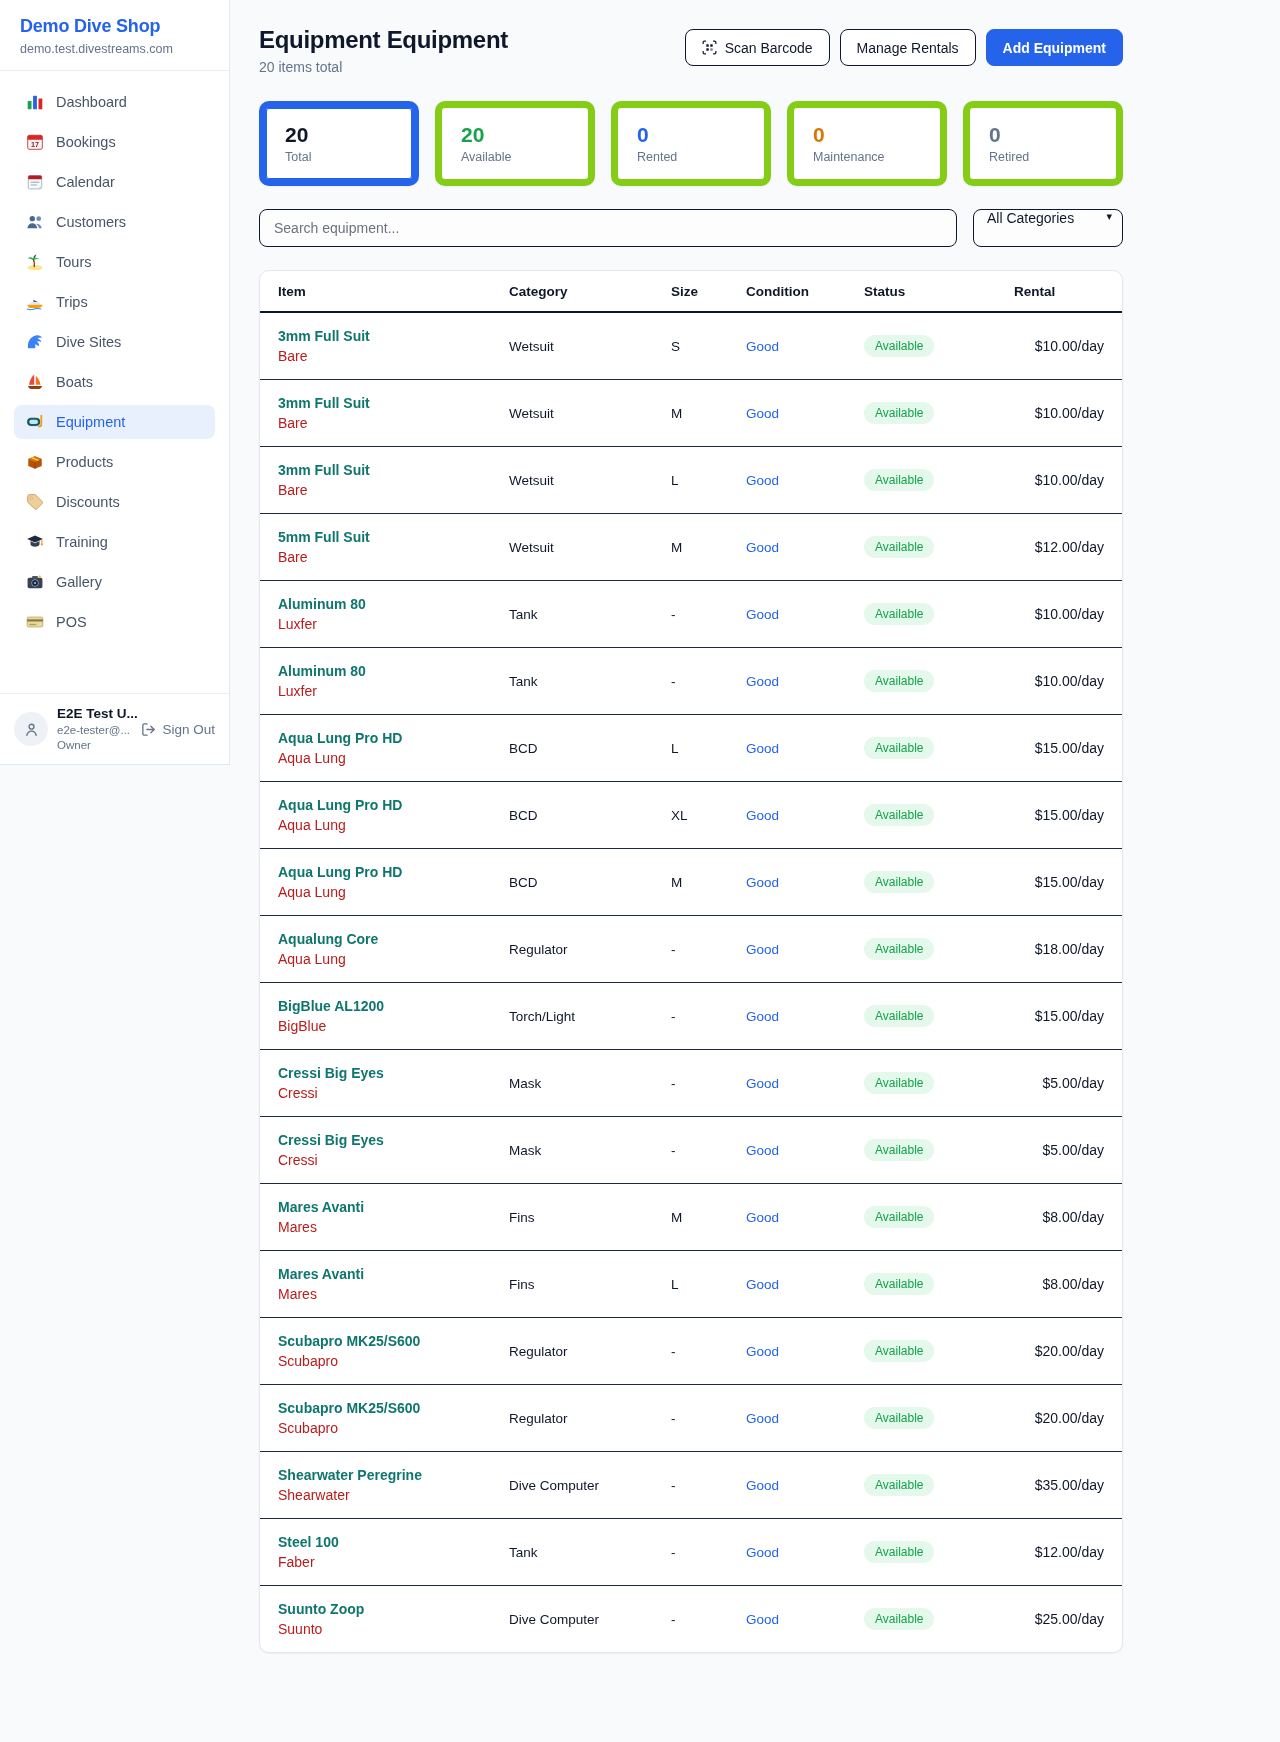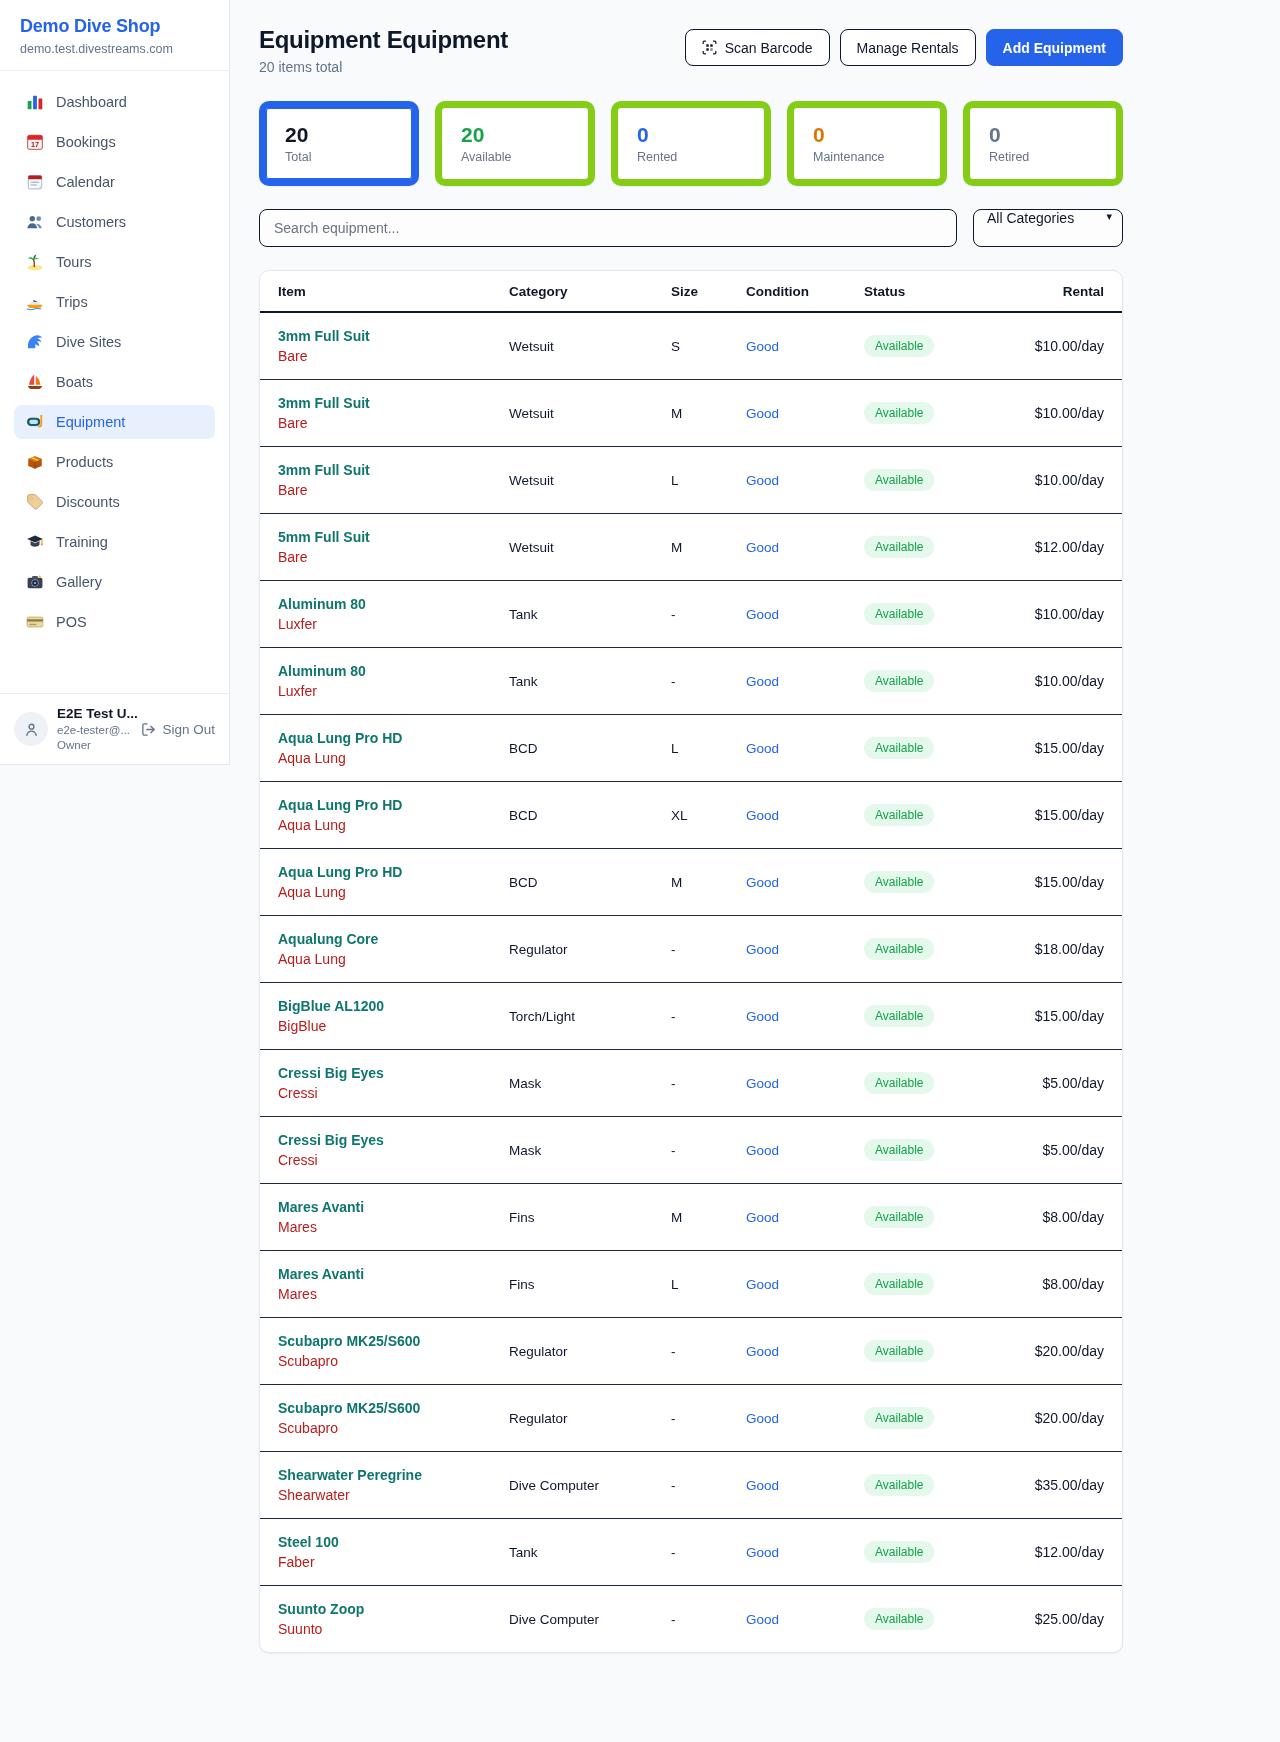--- a/index.html
+++ b/index.html
@@ -53,21 +53,21 @@
 
   
   .table-card { margin-top:23px; background:#fff; border:1px solid #e2e8f0; border-radius:10px; box-shadow:0 1px 2px rgba(15,23,42,.05); overflow:hidden; }
   table { width:100%; border-collapse:collapse; }
   thead th { text-align:left; font-size:13.5px; font-weight:700; color:#0f172a; padding:13px 0 12px; border-bottom:2px solid #0f172a; }
   th.c-item { width:249px; padding-left:18px; }
   th.c-cat { width:162px; }
   th.c-size { width:75px; }
   th.c-cond { width:118px; }
   th.c-status { width:150px; }
-  th.c-rental { text-align:right; padding-right:18px; }
+  th.c-rental { text-align:left; padding-right:18px; }
   tbody td { padding:15px 0; border-bottom:1px solid #1e293b; vertical-align:middle; font-size:13.5px; color:#0f172a; }
   tbody tr:last-child td { border-bottom:none; }
   td.c-item { padding-left:18px; }
   .item-link { color:#0f766e; font-weight:600; font-size:14px; text-decoration:none; cursor:pointer; display:inline-block; }
   .item-brand { color:#b91c1c; font-size:14px; margin-top:4px; }
   .cond-link { color:#2563eb; cursor:pointer; }
   .pill { display:inline-block; background:#e4f8ec; color:#16a34a; font-size:12px; padding:4px 11px; border-radius:999px; }
   td.c-rental { text-align:right; padding-right:18px; font-size:14px; }
 </style>
 </head>

